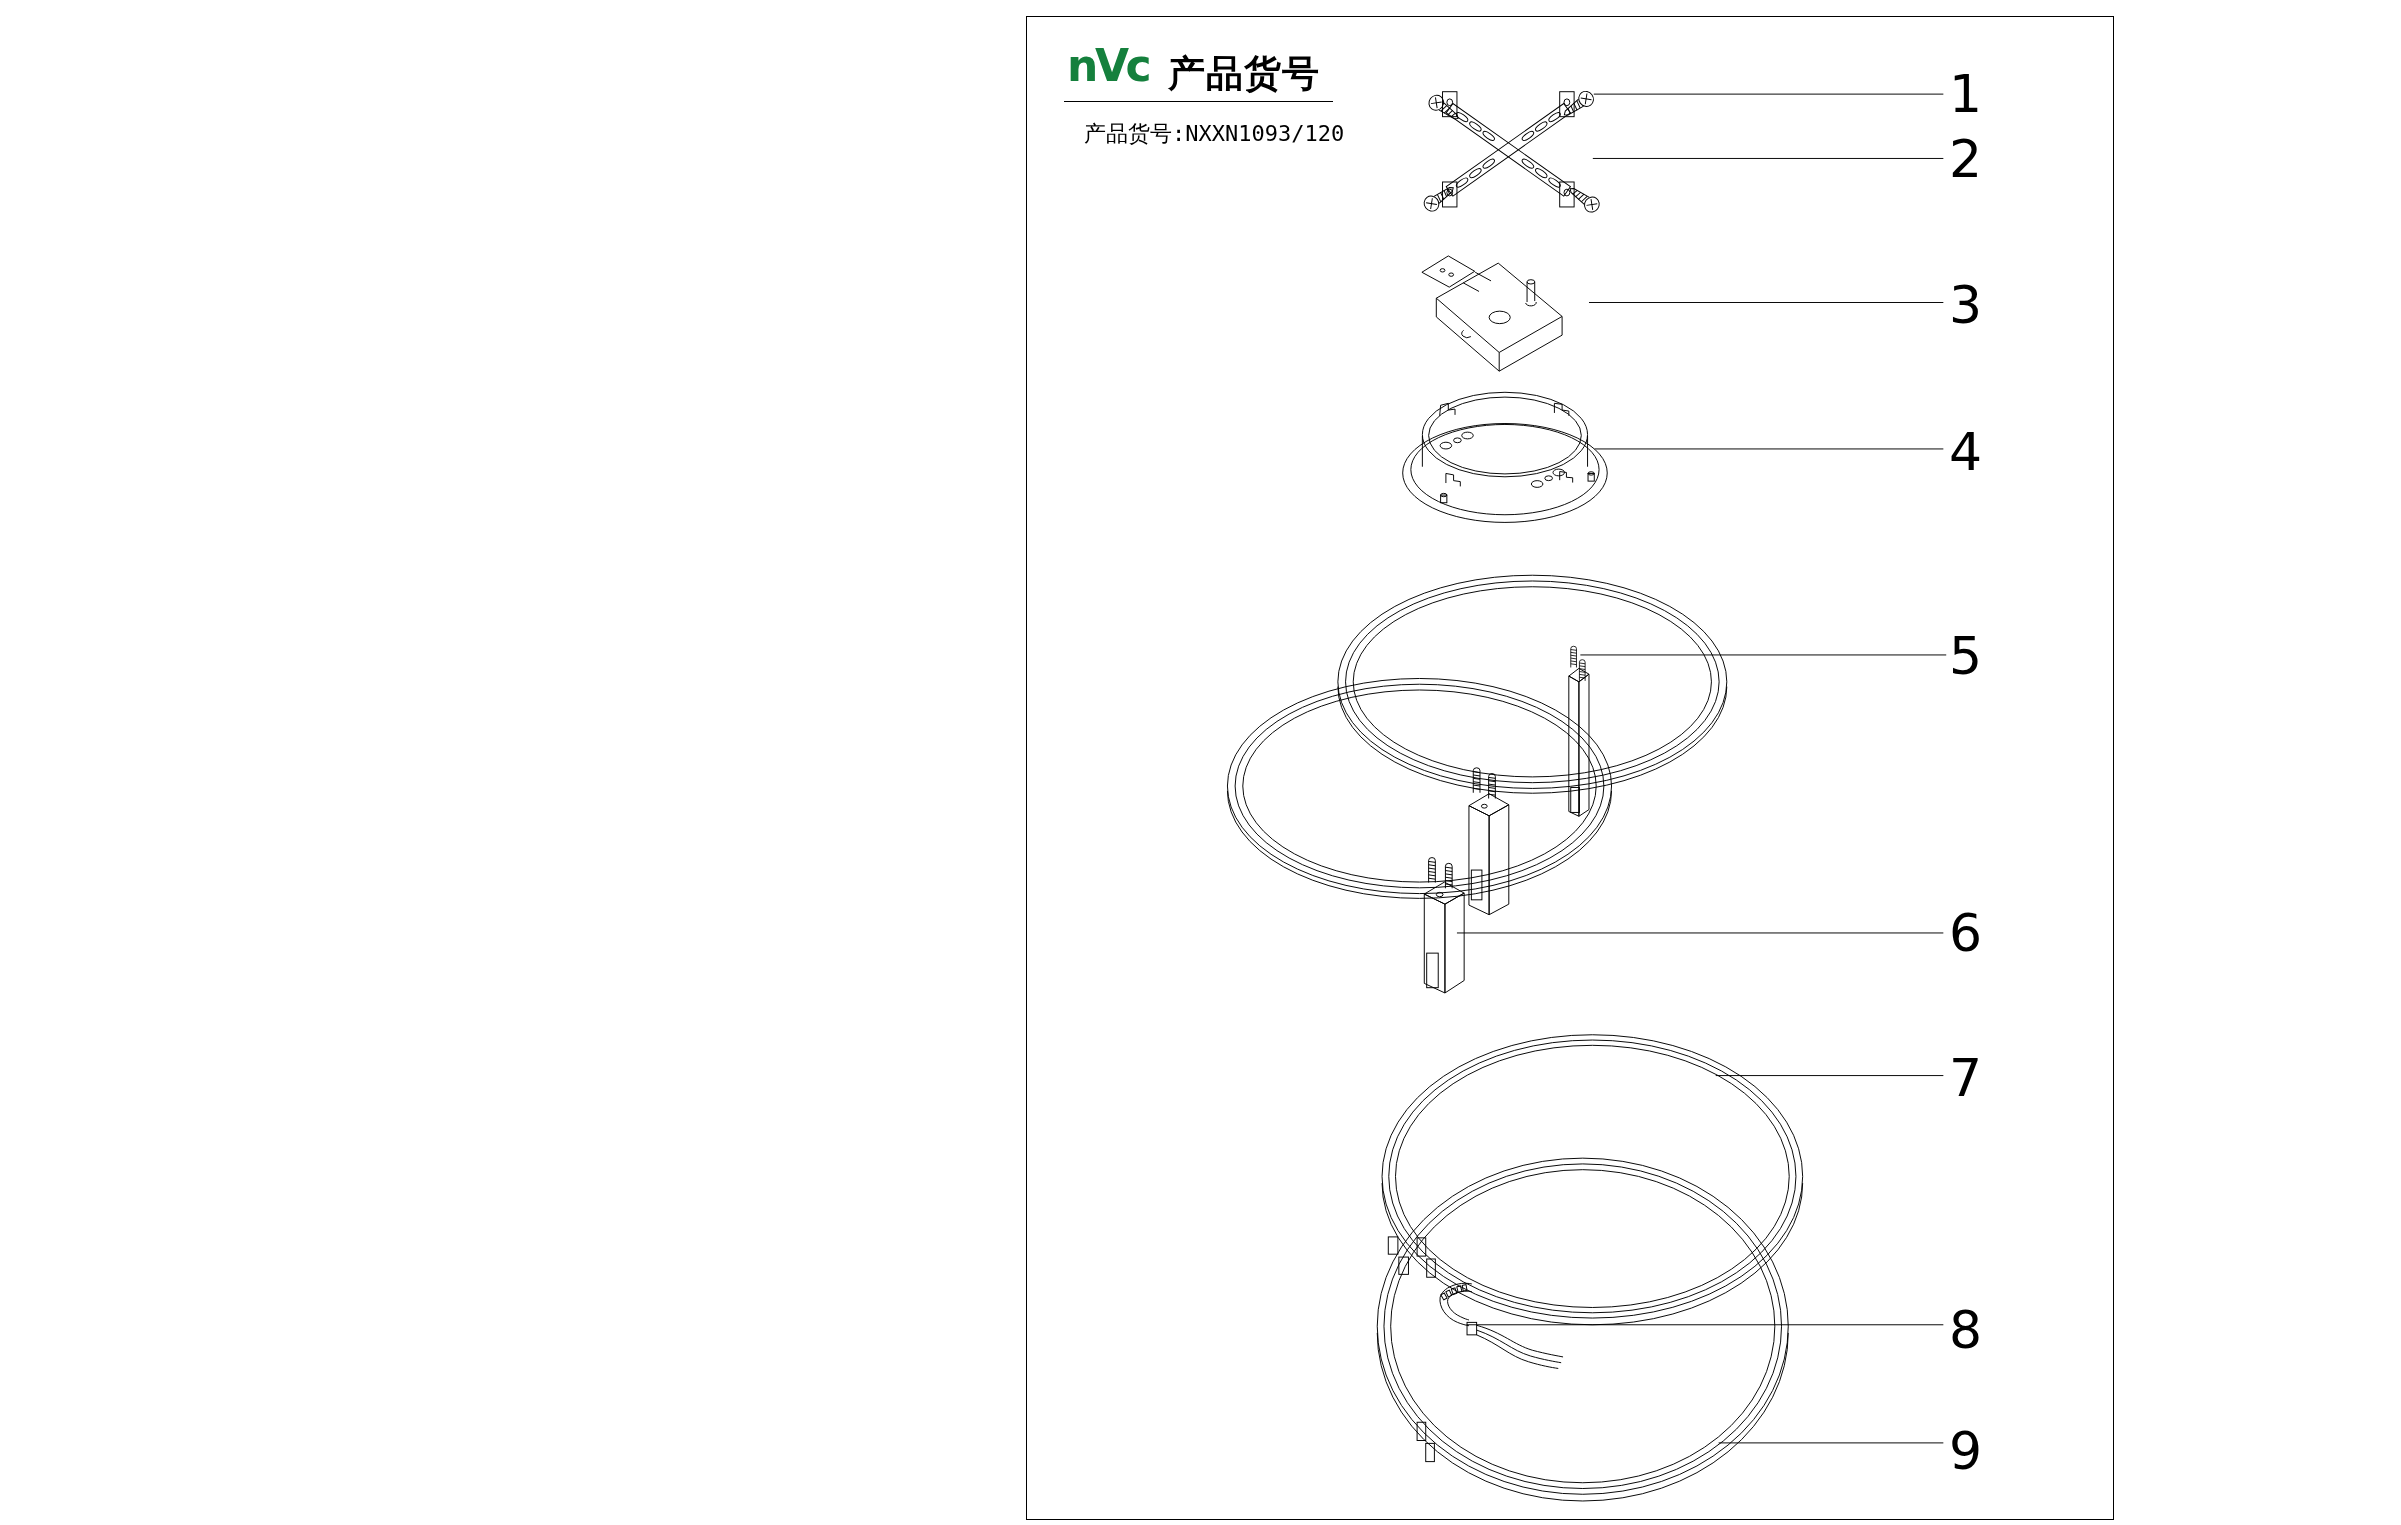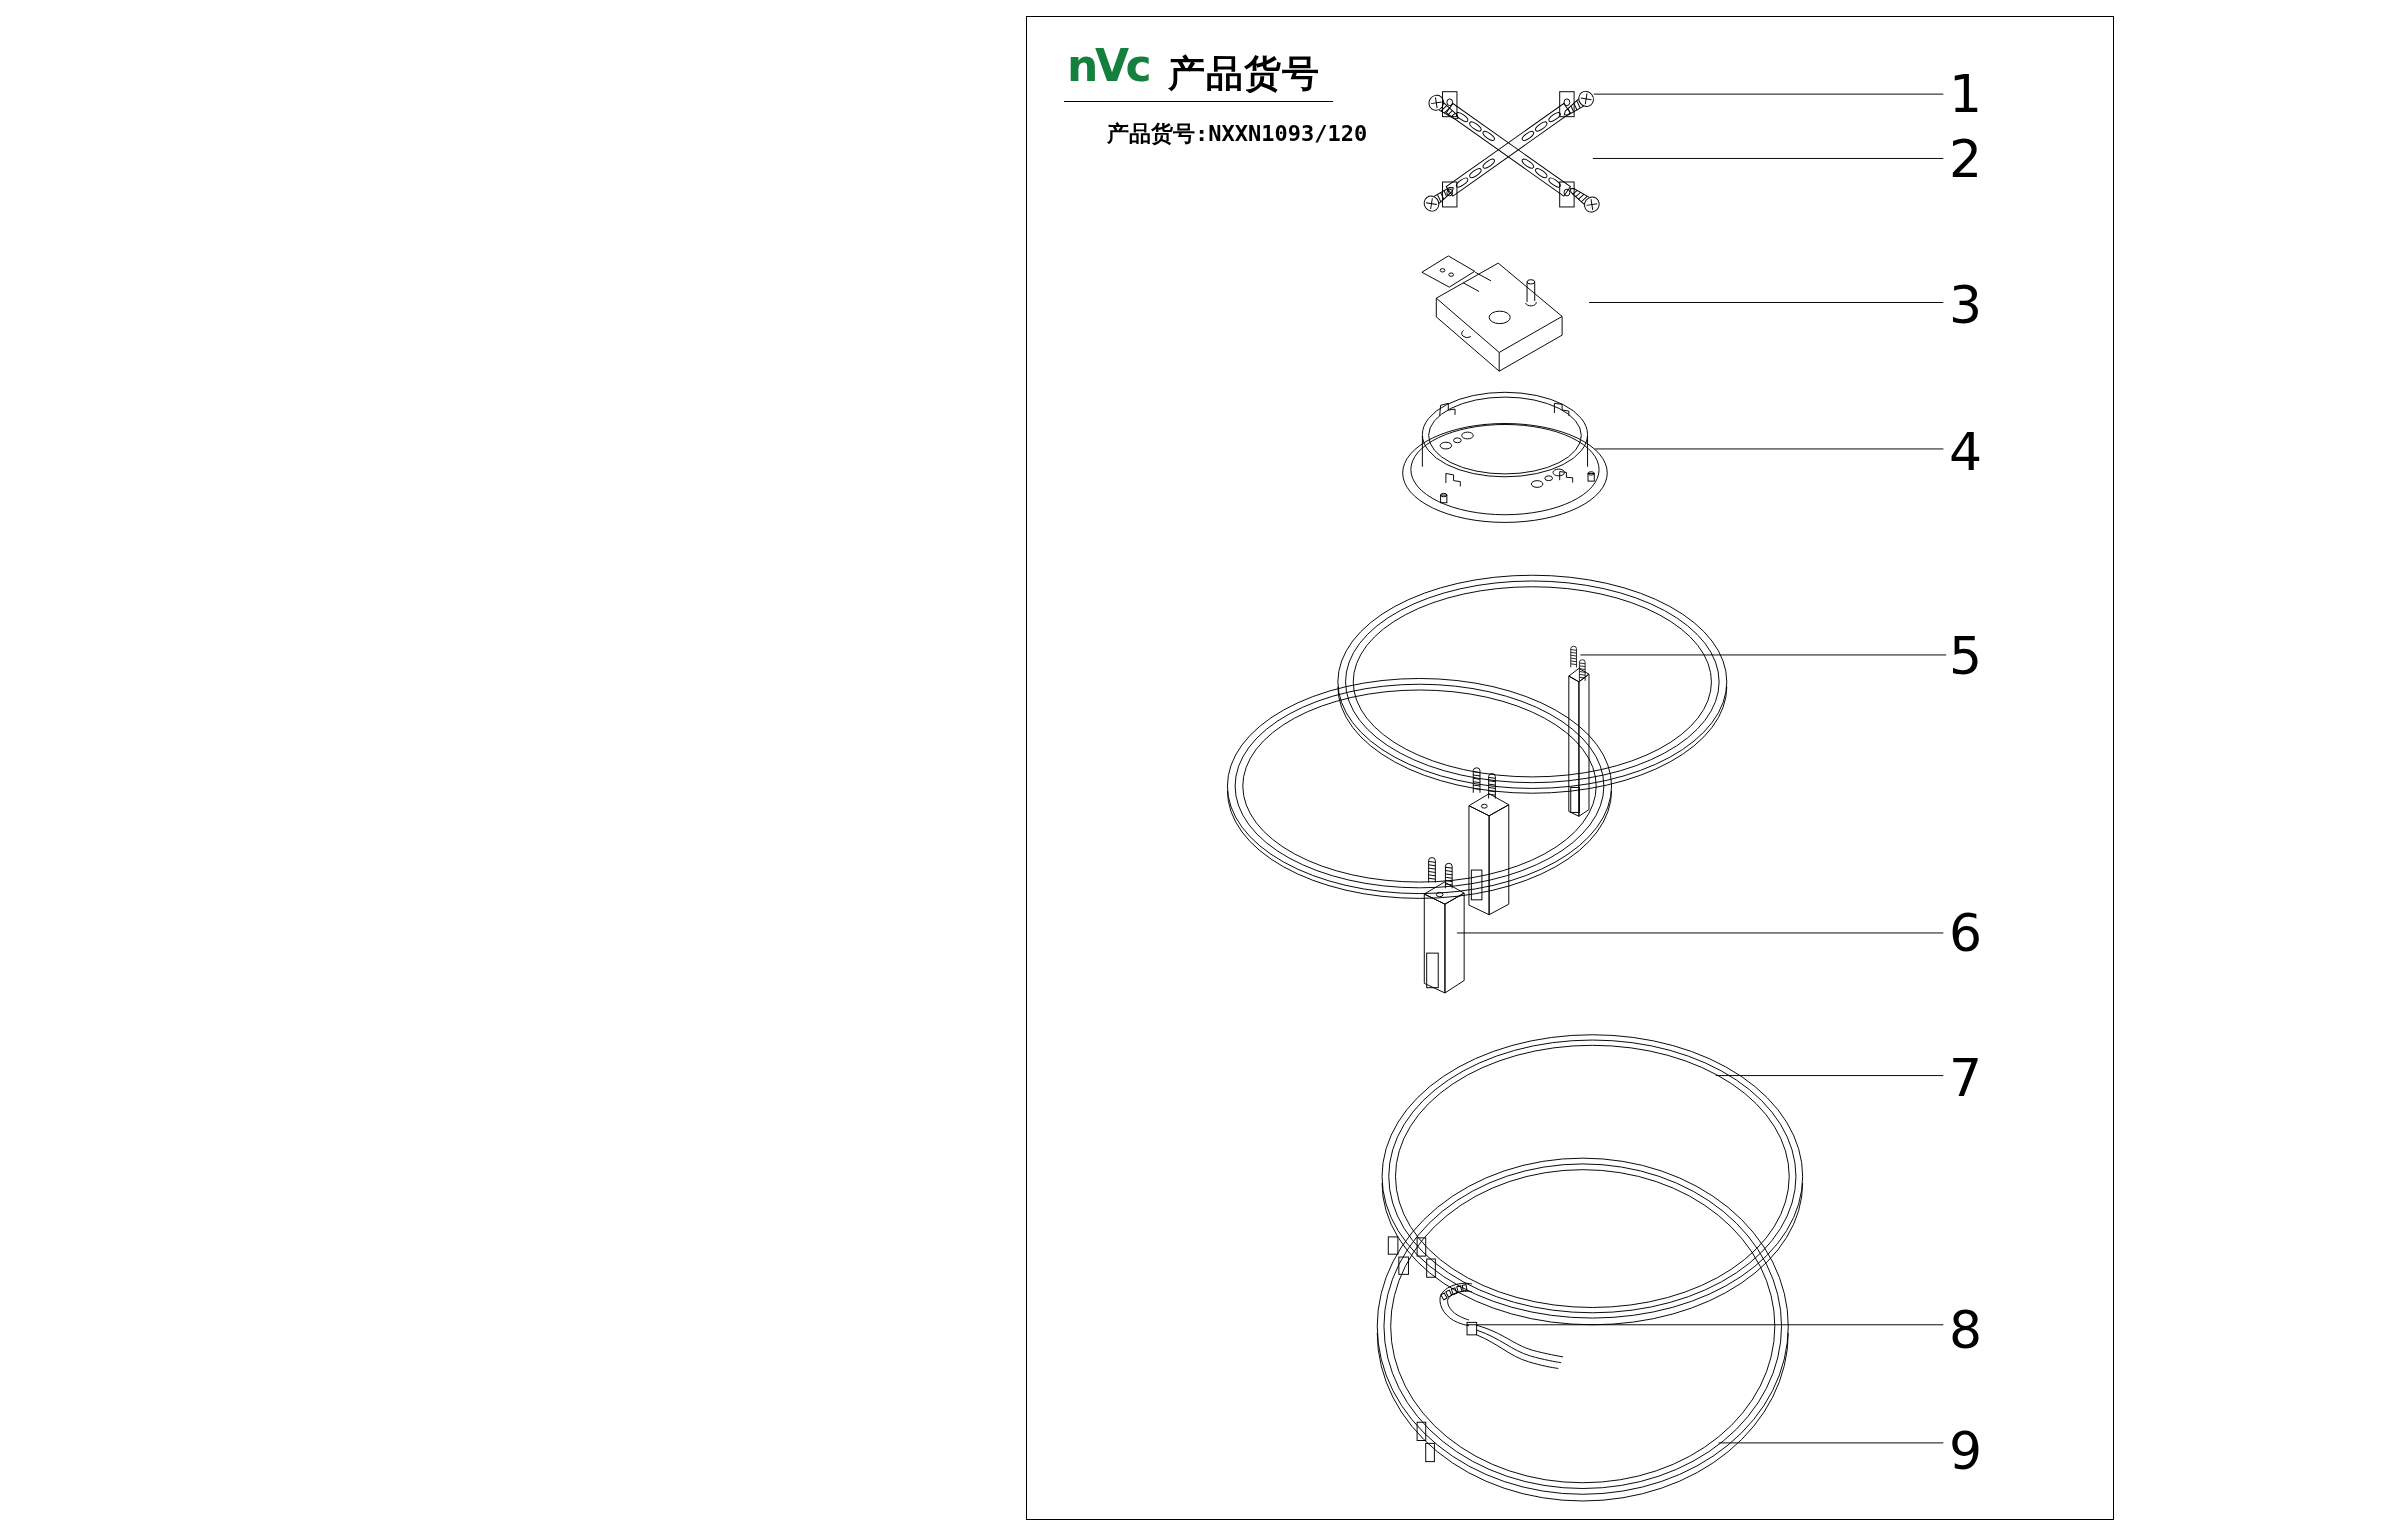--- a/index.html
+++ b/index.html
@@ -5,22 +5,22 @@
   html,body{margin:0;padding:0;background:#ffffff;}
   body{width:3347px;height:1525px;position:relative;font-family:"DejaVu Sans",sans-serif;overflow:hidden;}
   .page{position:absolute;left:0;top:0;width:3347px;height:1525px;background:#ffffff;}
   .frame{position:absolute;left:1026px;top:16.3px;width:1088px;height:1504px;
          border:1.9px solid #000;box-sizing:border-box;background:transparent;}
   .logo-mark{position:absolute;left:1067px;top:44px;font-size:44px;font-weight:900;
              letter-spacing:-3.4px;line-height:1;color:#15803d;white-space:nowrap;}
   .logo-name{position:absolute;left:1168px;top:55px;font-size:37px;font-weight:700;
              line-height:1;letter-spacing:1px;color:#000;white-space:nowrap;}
   .logo-underline{position:absolute;left:1064px;top:101px;width:269px;height:1.4px;background:#000;}
-  .product-code{position:absolute;left:1084px;top:119px;font-size:22px;font-weight:700;
-                font-family:"DejaVu Sans Mono",monospace;color:#000;white-space:nowrap;margin-left:23px;}
+  .product-code{position:absolute;left:1084px;top:119px;font-size:22px;font-weight:400;
+                font-family:"DejaVu Sans Mono",monospace;color:#000;white-space:nowrap;}
   .part-label{position:absolute;left:1949px;width:67px;height:52px;font-size:52px;
               line-height:52px;font-weight:400;color:#000;}
   svg.diagram{position:absolute;left:0;top:0;}
   svg.diagram *{vector-effect:none;}
 </style>
 </head>
 <body>
 
 <div class="page">
 

